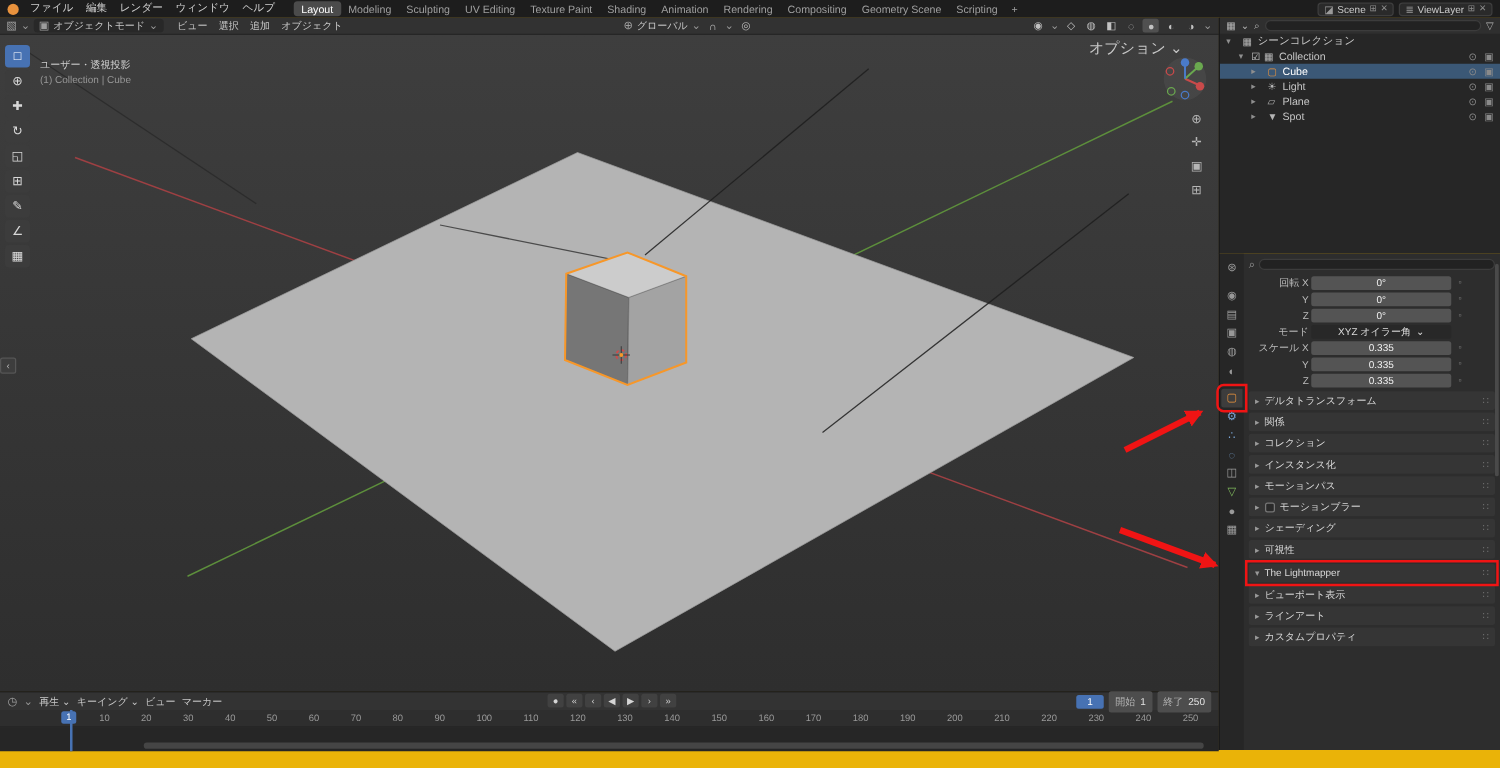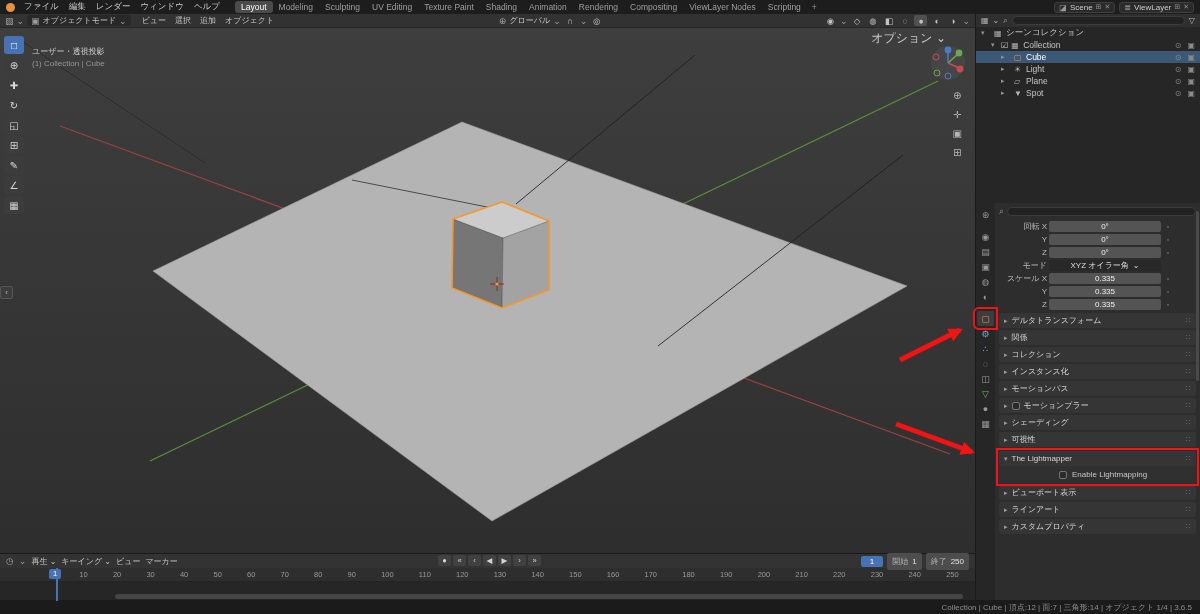--- a/index.html
+++ b/index.html
@@ -158,21 +158,21 @@
 
     <span class="ws active"><span>Layout</span></span>
         <span class="ws"><span>Modeling</span></span>
         <span class="ws"><span>Sculpting</span></span>
         <span class="ws"><span>UV Editing</span></span>
         <span class="ws"><span>Texture Paint</span></span>
         <span class="ws"><span>Shading</span></span>
         <span class="ws"><span>Animation</span></span>
         <span class="ws"><span>Rendering</span></span>
         <span class="ws"><span>Compositing</span></span>
-        <span class="ws"><span>ViewLayer Nodes</span></span>
+        <span class="ws"><span>Geometry Scene</span></span>
         <span class="ws"><span>Scripting</span></span>
       </div>
     <span class="ws-add">+</span>
     <div class="tb-right">
       <div class="pill">
         <span class="picon">◪</span>
         <span>Scene</span>
         <span class="tiny-btn">⊞</span>
         <span class="tiny-btn">✕</span>
       </div>
@@ -592,24 +592,20 @@
           <span class="pdots">∷</span>
         </div>
         </div>
 
       <div class="lm-sec">
         <div class="phead">
           <span class="chev">▾</span>
           <span class="plabel">The Lightmapper</span>
           <span class="pdots">∷</span>
         </div>
-        <div class="lm-row">
-          <span class="pcheck"></span>
-          <span>Enable Lightmapping</span>
-        </div>
       </div>
 
       <div class="panel-list">
 
       <div class="phead">
           <span class="chev">▸</span>
 
           <span class="plabel">ビューポート表示</span>
           <span class="pdots">∷</span>
         </div>
@@ -624,23 +620,20 @@
 
           <span class="plabel">カスタムプロパティ</span>
           <span class="pdots">∷</span>
         </div>
         </div>
 
       <div class="vscroll"></div>
     </div>
   </div>
 
-  <div class="statusbar">
-    <span>Collection | Cube | 頂点:12 | 面:7 | 三角形:14 | オブジェクト 1/4 | 3.6.5</span>
-  </div>
 
   <svg class="annot" width="1200" height="614">
     <defs>
       <marker id="ah" markerUnits="userSpaceOnUse" markerWidth="16" markerHeight="16" refX="11" refY="7" orient="auto">
         <path d="M0,0 L14,7 L0,14 z" fill="#f01414"></path>
       </marker>
     </defs>
     <line x1="900" y1="360" x2="960" y2="330" stroke="#f01414" stroke-width="5" marker-end="url(#ah)"></line>
     <line x1="896" y1="424" x2="972" y2="452" stroke="#f01414" stroke-width="5" marker-end="url(#ah)"></line>
   </svg>

